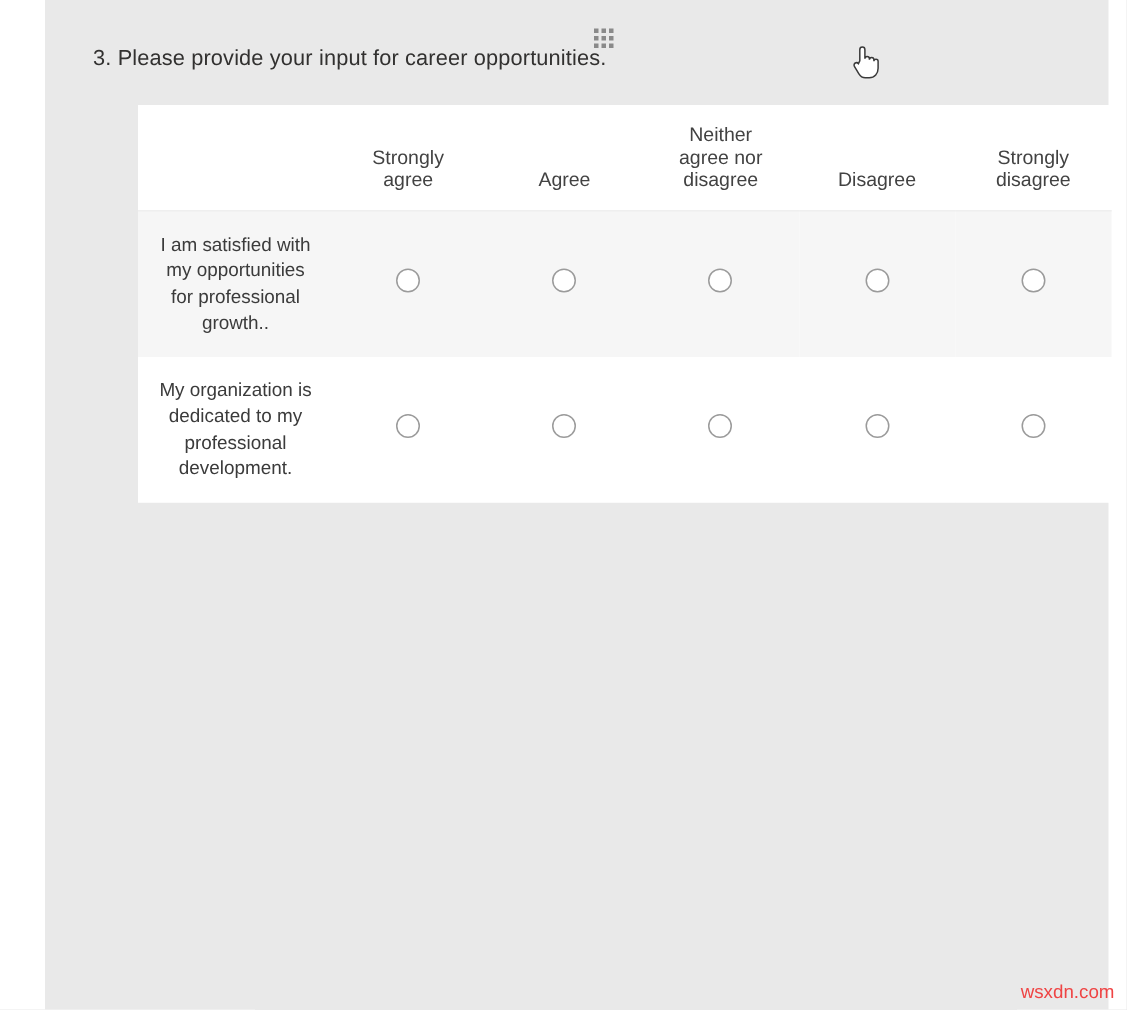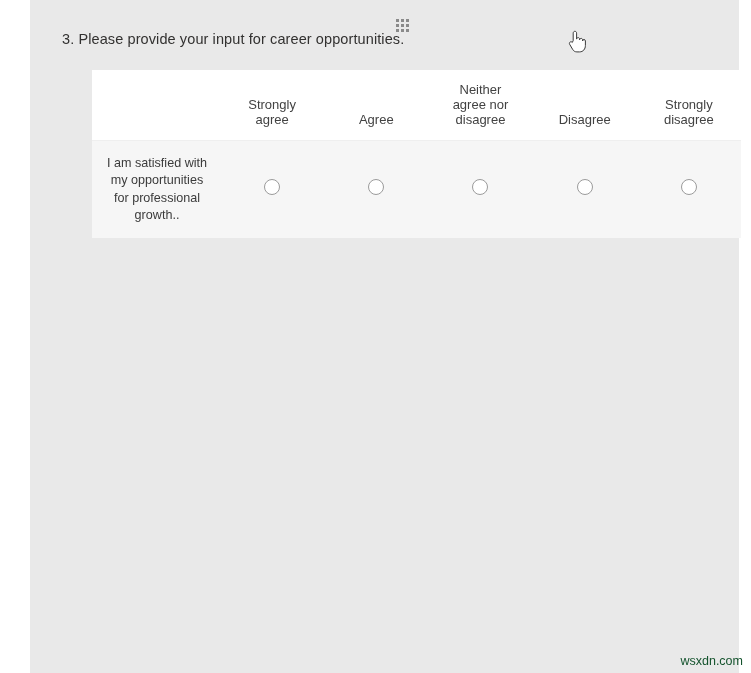--- a/index.html
+++ b/index.html
@@ -125,21 +125,21 @@
     height: 26px;
     pointer-events: none;
   }
 
   
   #watermark {
     position: absolute;
     right: 8px;
     bottom: 5px;
     font-size: 12.5px;
-    color: #14532d;
+    color: #ef4444;
     font-family: "Liberation Sans", sans-serif;
   }
 </style>
 </head>
 <body>
 
 <div id="form-panel">
 
   <div id="drag-handle">
     <span></span>
@@ -185,20 +185,28 @@
           </th>
           <th>
             <div>Strongly</div>
             <div>disagree</div>
           </th>
         </tr>
       </thead>
       <tbody>
         <tr class="shaded">
           <td class="row-label">I am satisfied with my opportunities for professional growth..</td>
+          <td class="opt-cell"><span class="radio"></span></td>
+          <td class="opt-cell"><span class="radio"></span></td>
+          <td class="opt-cell"><span class="radio"></span></td>
+          <td class="opt-cell"><span class="radio"></span></td>
+          <td class="opt-cell"><span class="radio"></span></td>
+        </tr>
+        <tr class="plain">
+          <td class="row-label">My organization is dedicated to my professional development.</td>
           <td class="opt-cell"><span class="radio"></span></td>
           <td class="opt-cell"><span class="radio"></span></td>
           <td class="opt-cell"><span class="radio"></span></td>
           <td class="opt-cell"><span class="radio"></span></td>
           <td class="opt-cell"><span class="radio"></span></td>
         </tr>
       </tbody>
     </table>
   </div>
 

